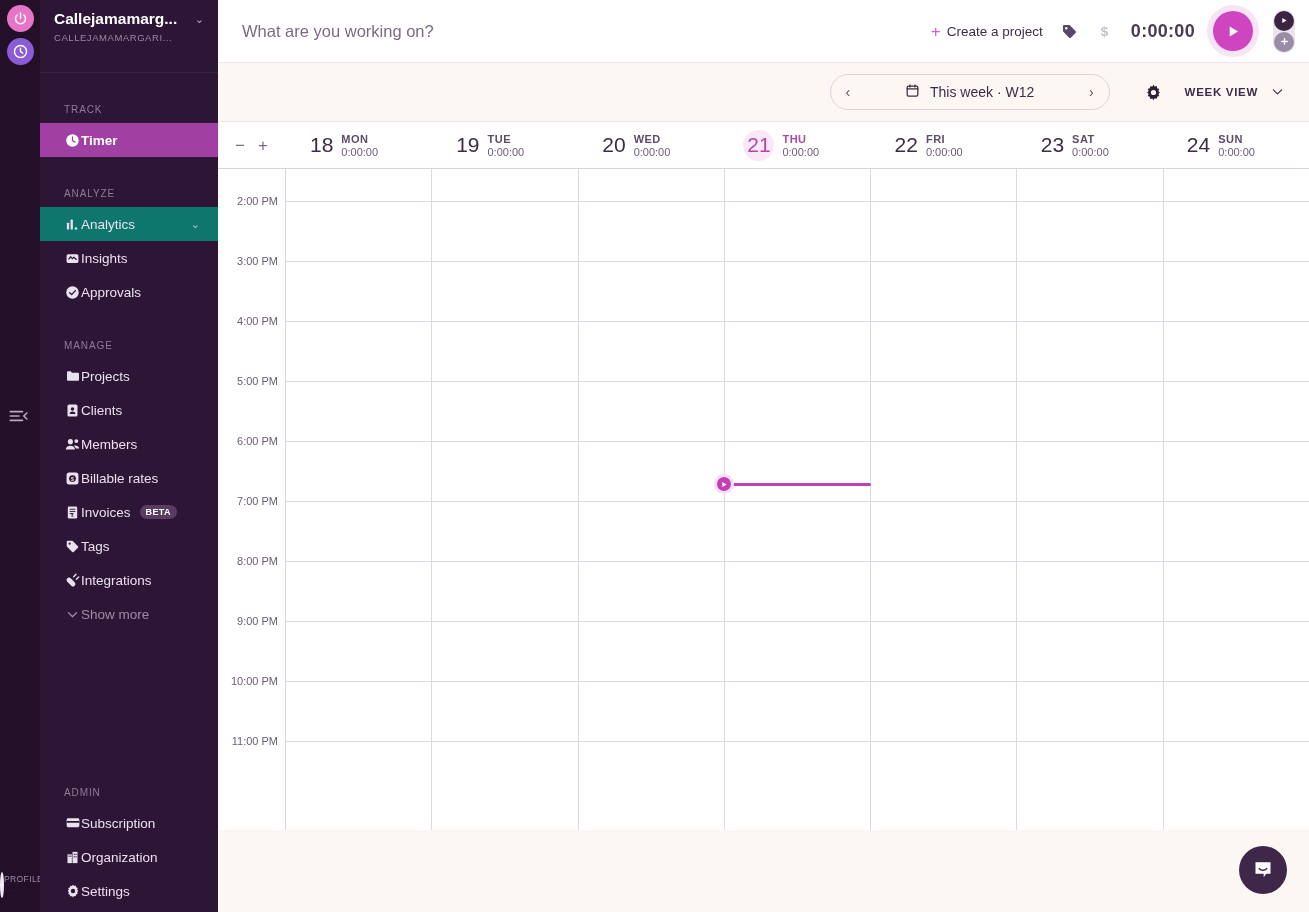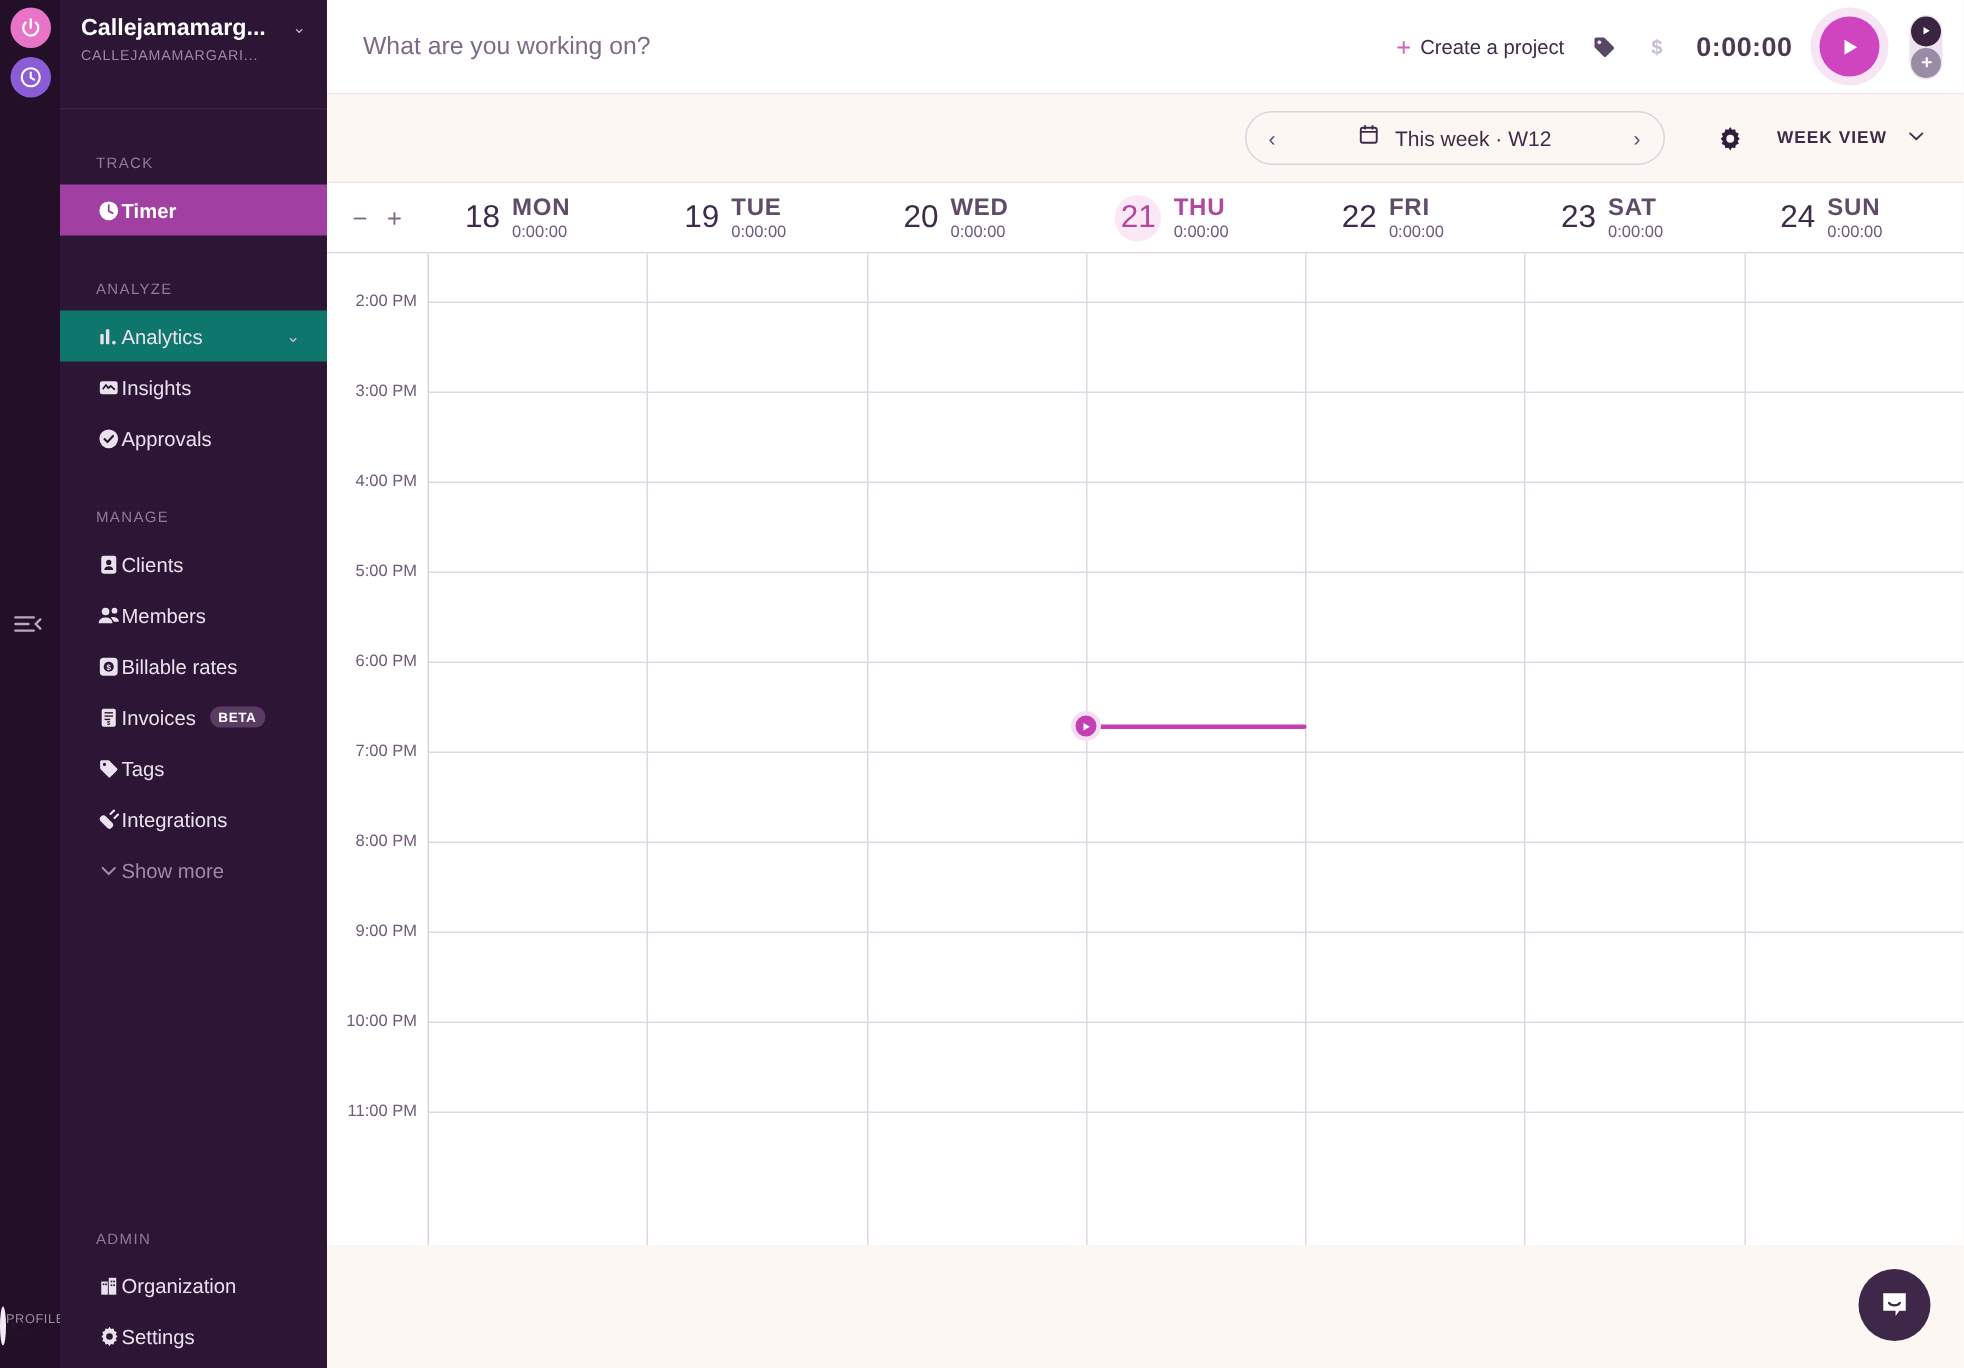--- a/index.html
+++ b/index.html
@@ -181,21 +181,21 @@
   .daycell {
     flex: 1; display: flex; align-items: center; gap: 8px; padding-left: 24px;
   }
   .daynum { font-size: 21px; color: #3d2b47; font-weight: 300; }
   .daynum.today {
     color: #b0489f; background: #fae8f6; border-radius: 50%;
     width: 31px; height: 31px; display: flex; align-items: center; justify-content: center;
     margin-left: -5px;
   }
   .daymeta { display: flex; flex-direction: column; gap: 1px; }
-  .dow { font-size: 16px; font-weight: bold; letter-spacing: .5px; color: #5e4c69; }
+  .dow { font-size: 11px; font-weight: bold; letter-spacing: .5px; color: #5e4c69; }
   .dow.today { color: #b0489f; }
   .dtime { font-size: 11px; color: #6e5c79; font-variant-numeric: tabular-nums; }
 
   
   .gridwrap { position: relative; height: 661px; background: #ffffff; overflow: hidden; }
   .timecol {
     position: absolute; left: 0; top: 0; width: 68px; height: 100%;
     border-right: 1px solid #ded2e0; background: #ffffff; z-index: 3;
   }
   .tlabel {
@@ -316,20 +316,28 @@
           <circle cx="12" cy="12" r="10"></circle>
           <path d="M7.5 12.3l3.1 3.1 6-6.4" stroke="#2d1535" stroke-width="2.2" fill="none" stroke-linecap="round" stroke-linejoin="round"></path>
         </svg>
       </span>
       <span>Approvals</span>
     </div>
 
     <div class="section-label">MANAGE</div>
     <div class="nav-item">
       <span class="ic">
+        <svg width="16" height="16" viewBox="0 0 24 24" fill="#e9e1ed">
+          <path d="M3 6.5A1.5 1.5 0 0 1 4.5 5h4.2l1.8 2H19.5A1.5 1.5 0 0 1 21 8.5v9A1.5 1.5 0 0 1 19.5 19h-15A1.5 1.5 0 0 1 3 17.5z"></path>
+        </svg>
+      </span>
+      <span>Projects</span>
+    </div>
+    <div class="nav-item">
+      <span class="ic">
         <svg width="15" height="15" viewBox="0 0 24 24" fill="#e9e1ed">
           <rect x="4" y="2.5" width="16" height="19" rx="2.5"></rect>
           <circle cx="12" cy="9.5" r="2.8" fill="#2d1535"></circle>
           <path d="M7.2 17.5c0-2.6 2.2-4 4.8-4s4.8 1.4 4.8 4z" fill="#2d1535"></path>
         </svg>
       </span>
       <span>Clients</span>
     </div>
     <div class="nav-item">
       <span class="ic">
@@ -388,20 +396,29 @@
       <span class="ic">
         <svg width="15" height="15" viewBox="0 0 24 24" fill="none" stroke="#9d8ca8" stroke-width="2.2" stroke-linecap="round" stroke-linejoin="round">
           <path d="M5.5 9l6.5 6.5L18.5 9"></path>
         </svg>
       </span>
       <span>Show more</span>
     </div>
 
     <div class="admin-block">
       <div class="section-label">ADMIN</div>
+      <div class="nav-item">
+        <span class="ic">
+          <svg width="16" height="16" viewBox="0 0 24 24" fill="#e9e1ed">
+            <rect x="2.5" y="5" width="19" height="13.5" rx="2.2"></rect>
+            <rect x="2.5" y="9" width="19" height="2.6" fill="#2d1535"></rect>
+          </svg>
+        </span>
+        <span>Subscription</span>
+      </div>
       <div class="nav-item">
         <span class="ic">
           <svg width="15" height="15" viewBox="0 0 24 24" fill="#e9e1ed">
             <rect x="4" y="7" width="7" height="14"></rect>
             <rect x="12" y="3" width="8" height="18"></rect>
             <rect x="5.6" y="9" width="1.8" height="1.8" fill="#2d1535"></rect>
             <rect x="8.2" y="9" width="1.8" height="1.8" fill="#2d1535"></rect>
             <rect x="14" y="6" width="1.8" height="1.8" fill="#2d1535"></rect>
             <rect x="16.8" y="6" width="1.8" height="1.8" fill="#2d1535"></rect>
             <rect x="14" y="10" width="1.8" height="1.8" fill="#2d1535"></rect>

